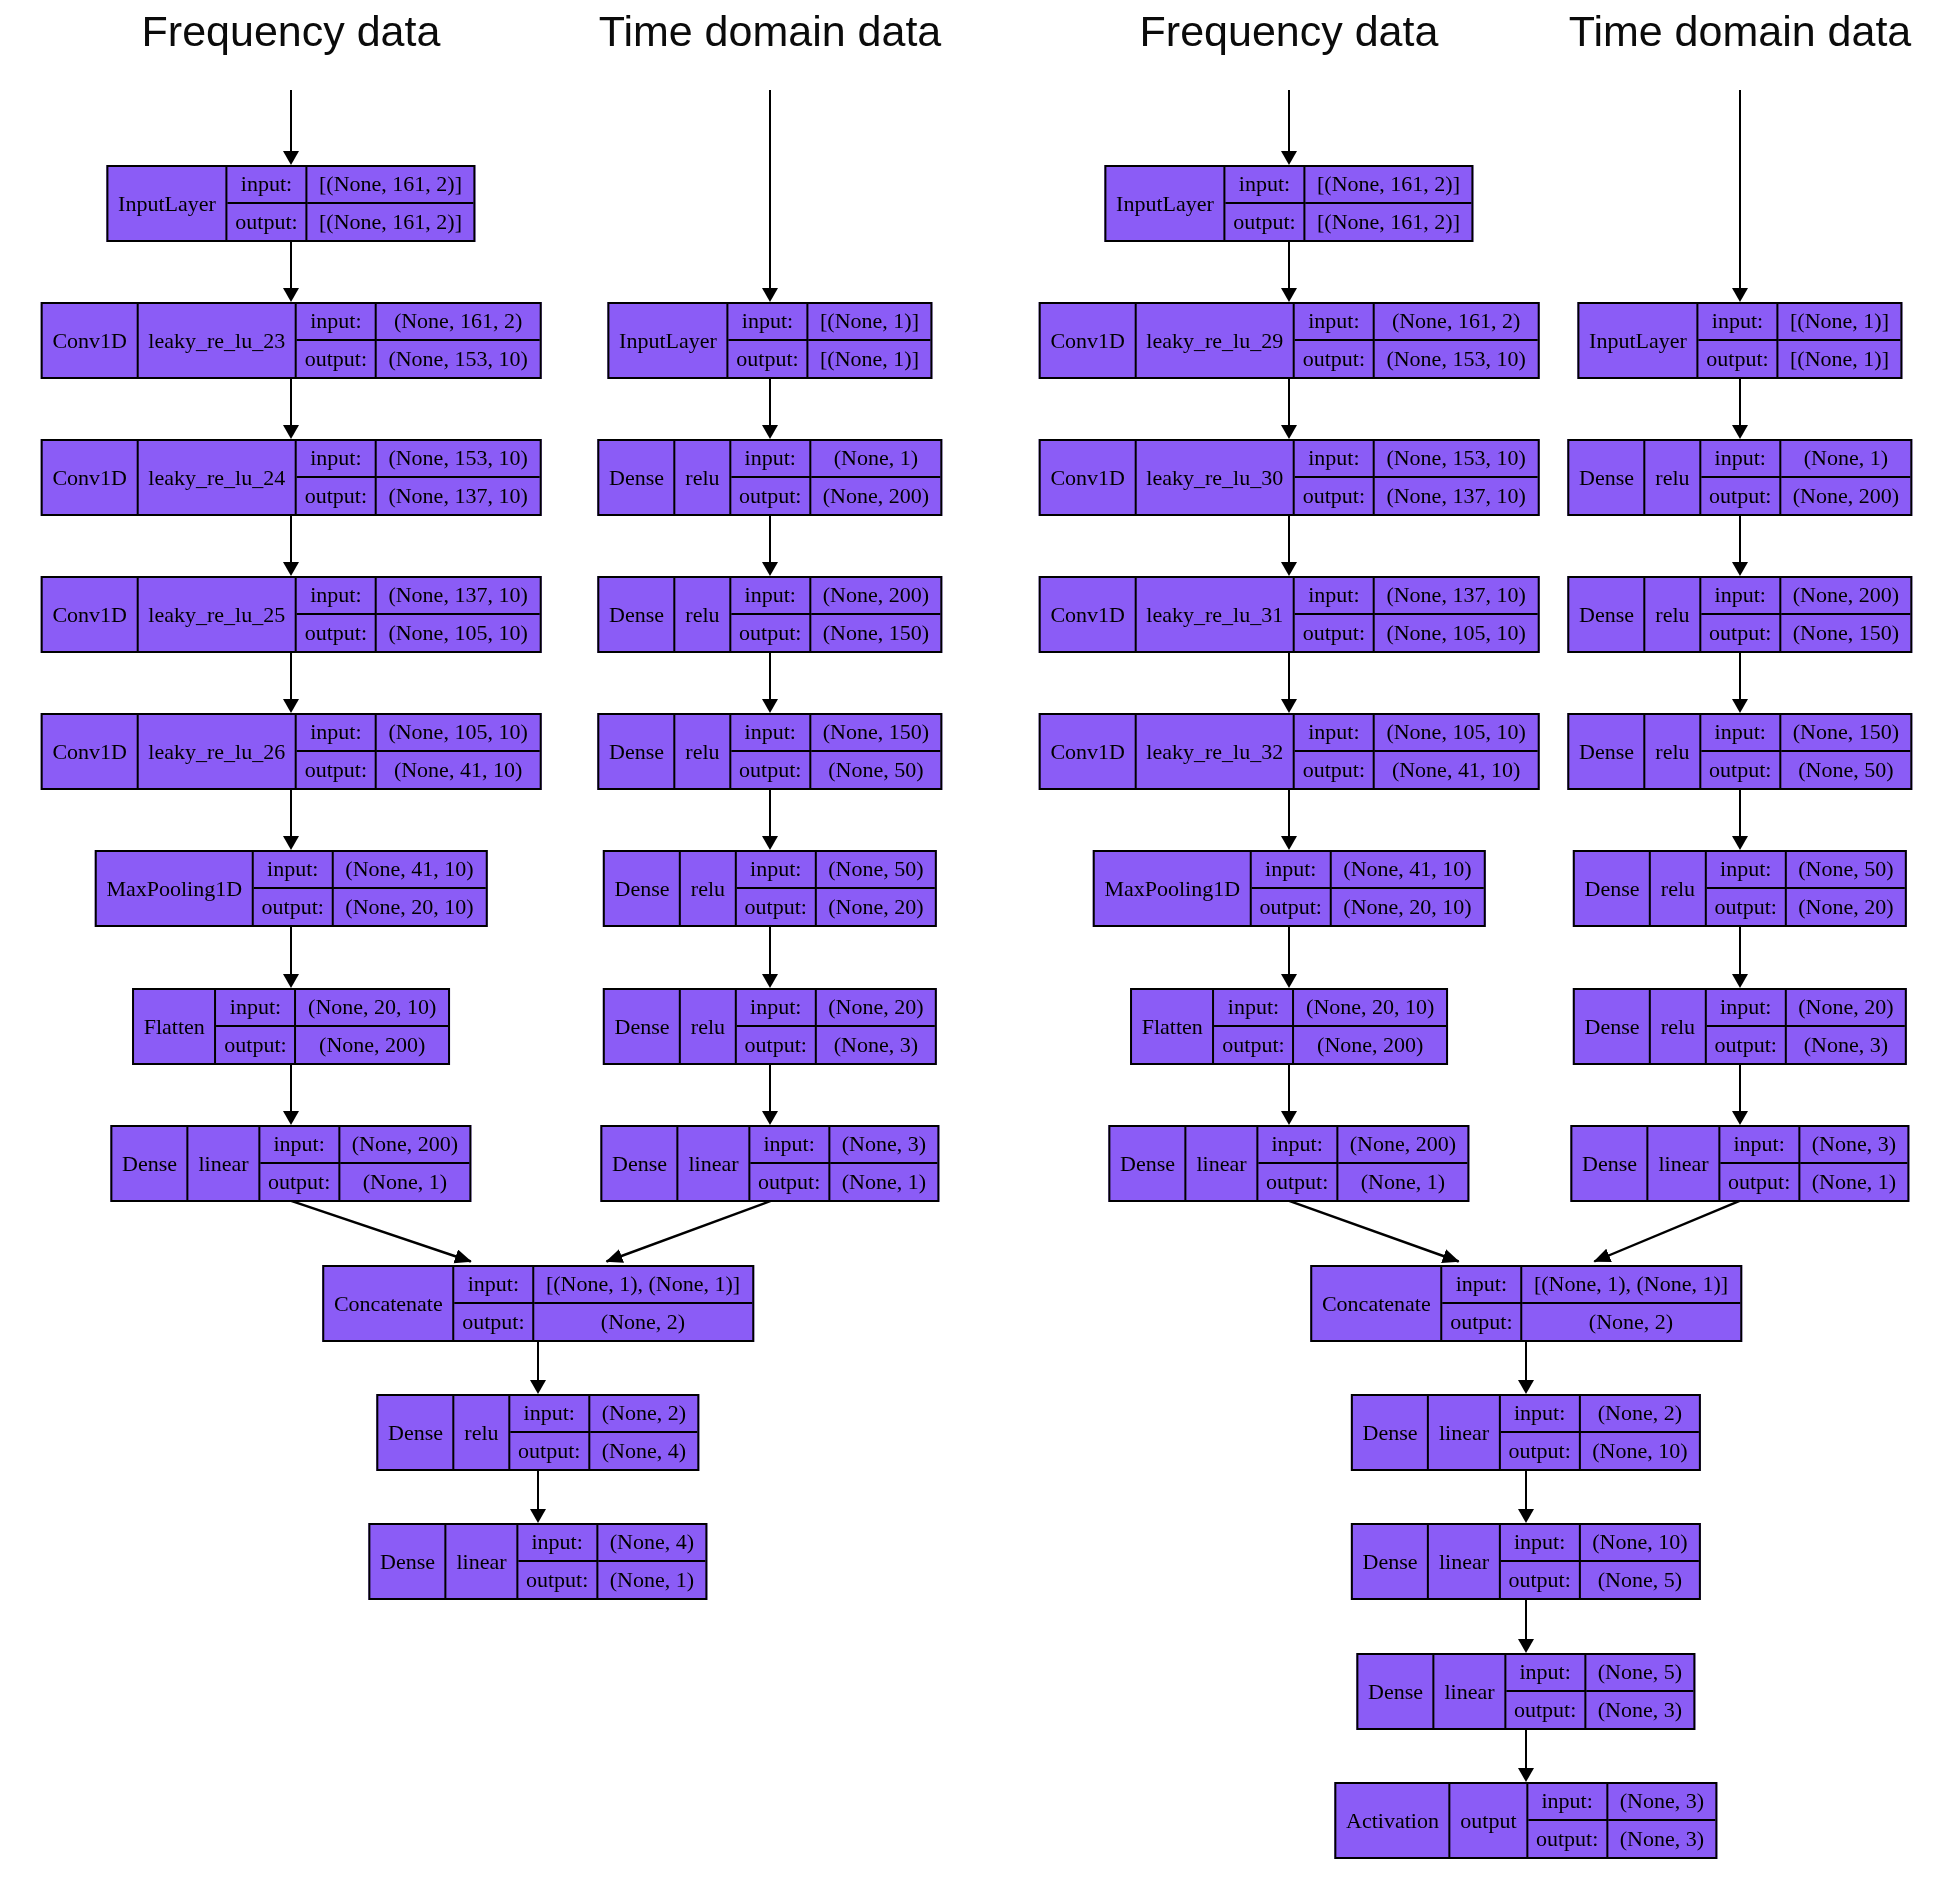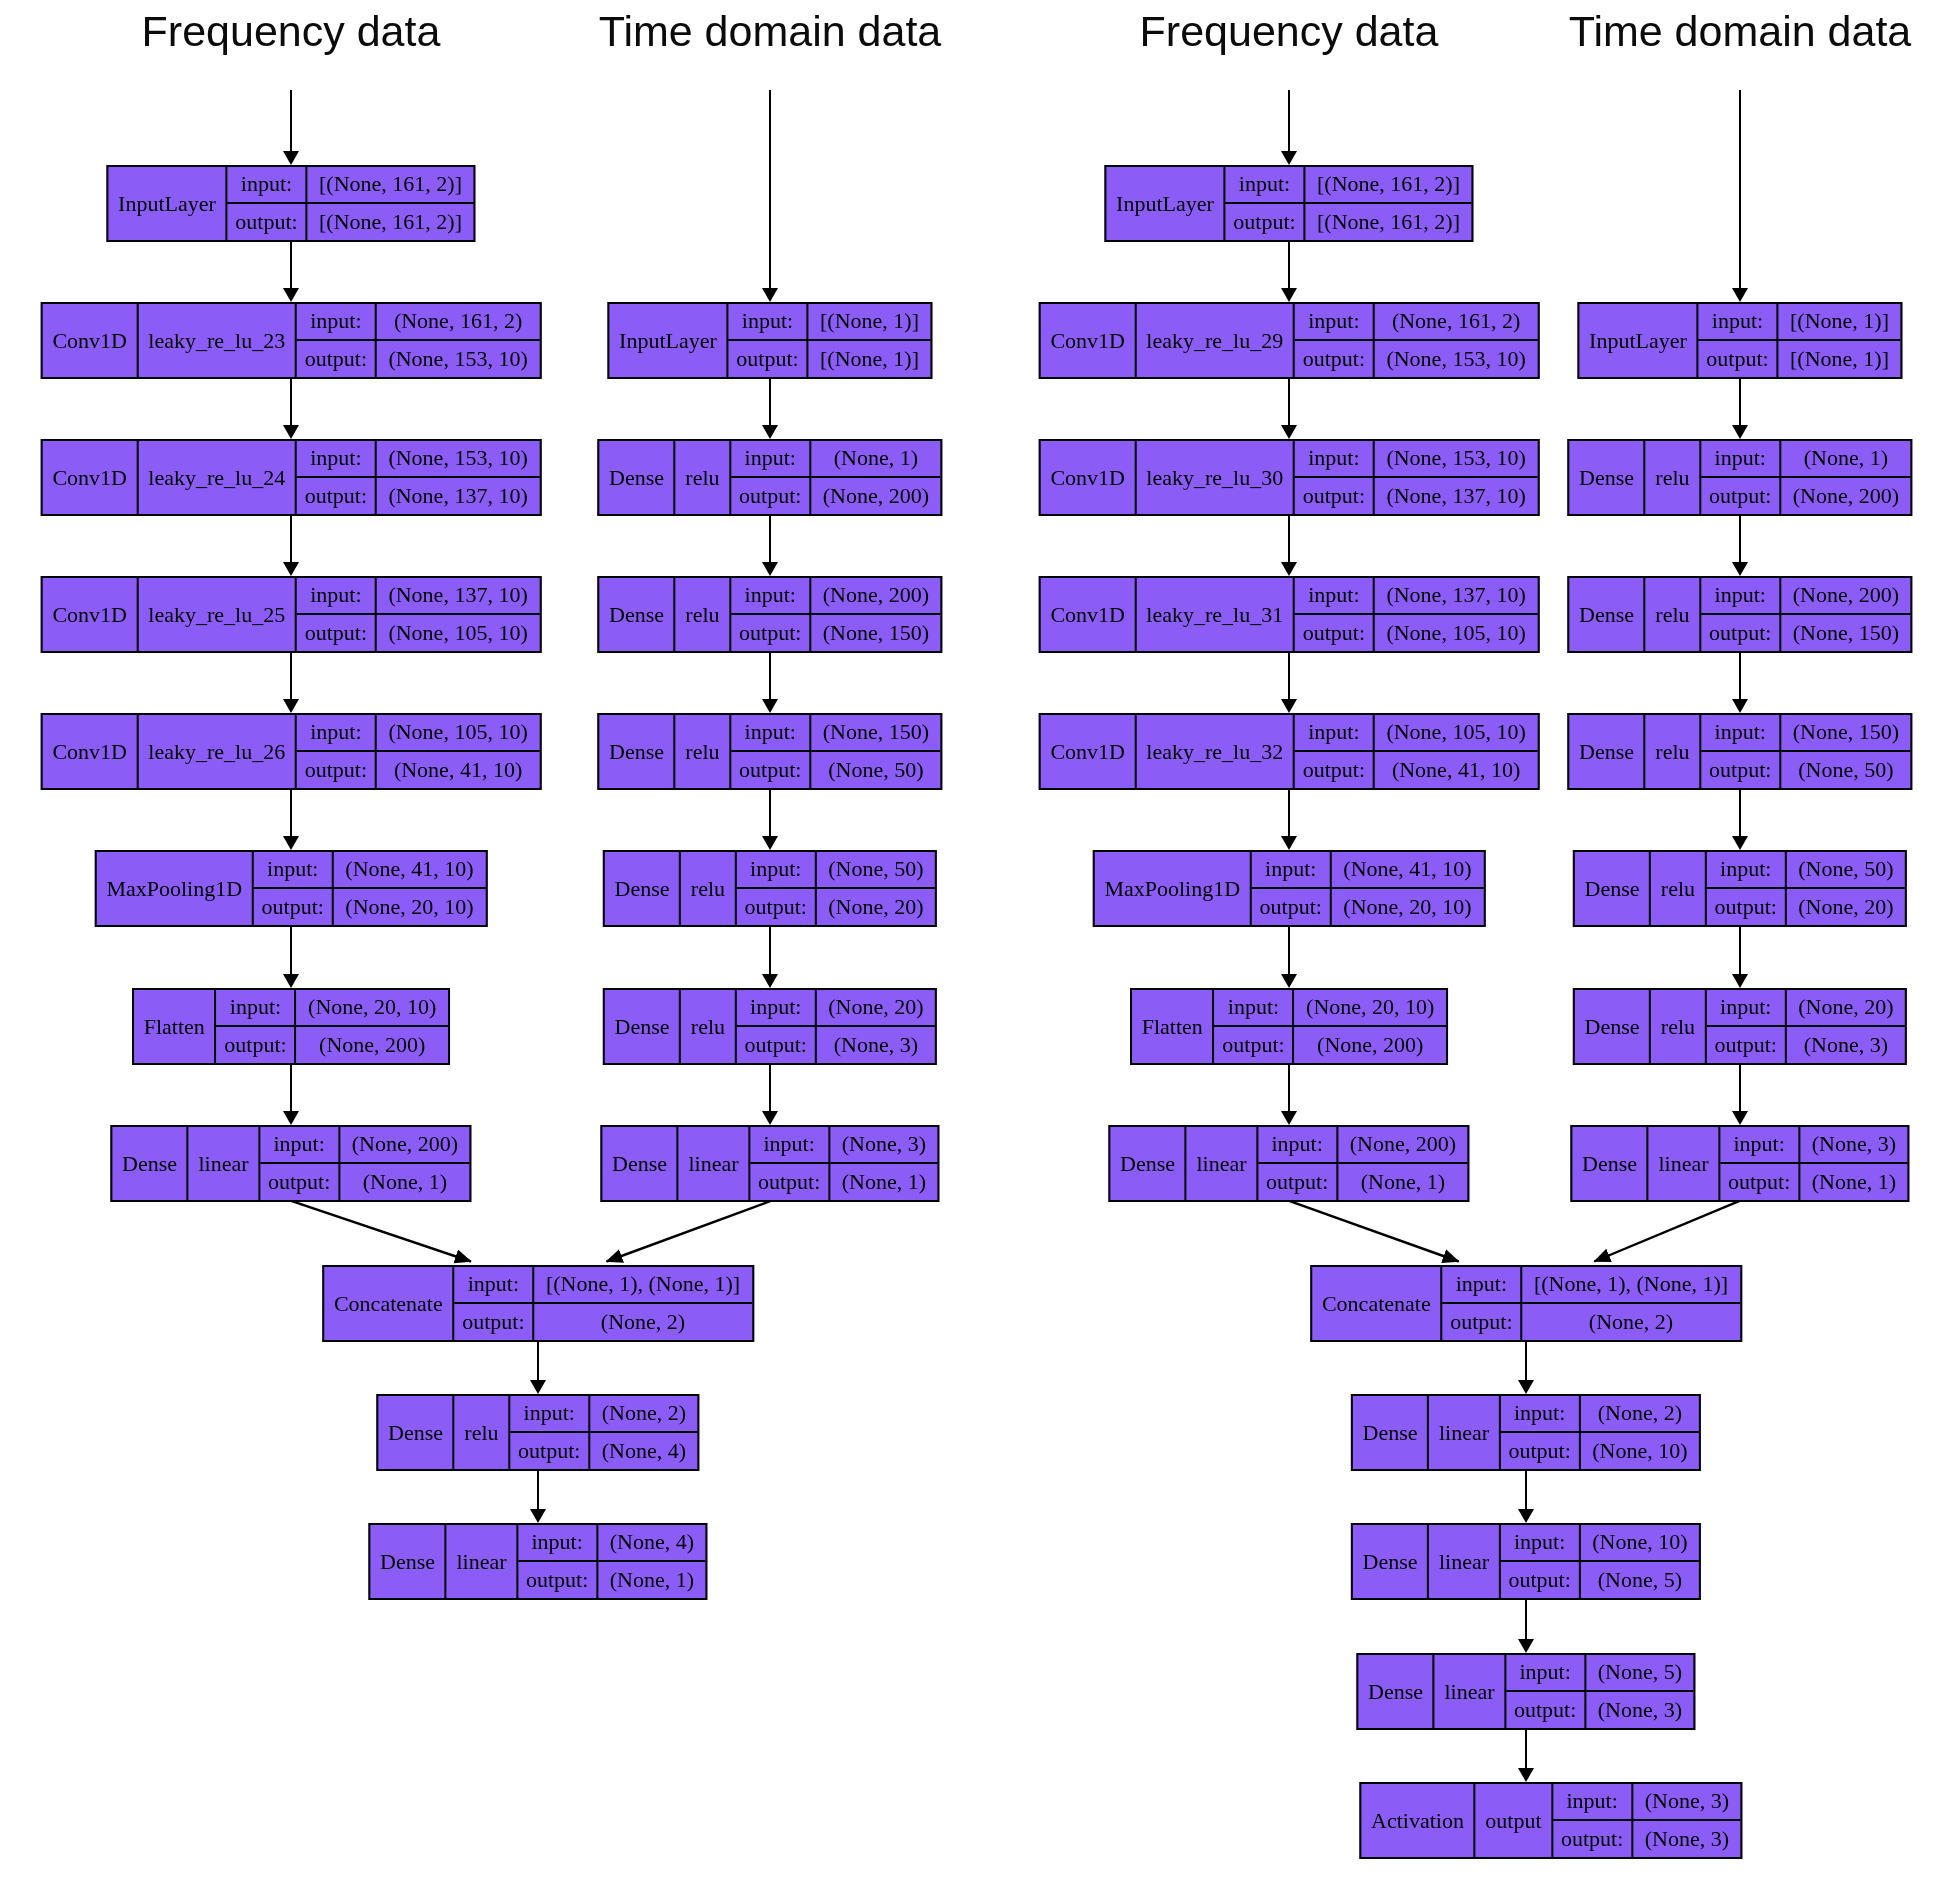--- a/index.html
+++ b/index.html
@@ -601,21 +601,21 @@
         <div class="iolabel rowtop">input:</div>
         <div class="ioval rowtop">(None, 5)</div>
         <div class="iolabel">output:</div>
         <div class="ioval">(None, 3)</div>
       </div>
     </div>
     <div class="varrow" style="left: 1526px; top: 1728px; height: 54px;">
       <div class="shaft"></div>
       <div class="head"></div>
     </div>
-    <div class="node" style="left: 1526px; top: 1782px; margin-left: 25px;">
+    <div class="node" style="left: 1526px; top: 1782px;">
       <div class="cell">Activation</div>
       <div class="cell">output</div>
       <div class="iogrid">
         <div class="iolabel rowtop">input:</div>
         <div class="ioval rowtop">(None, 3)</div>
         <div class="iolabel">output:</div>
         <div class="ioval">(None, 3)</div>
       </div>
     </div>
   </div>

